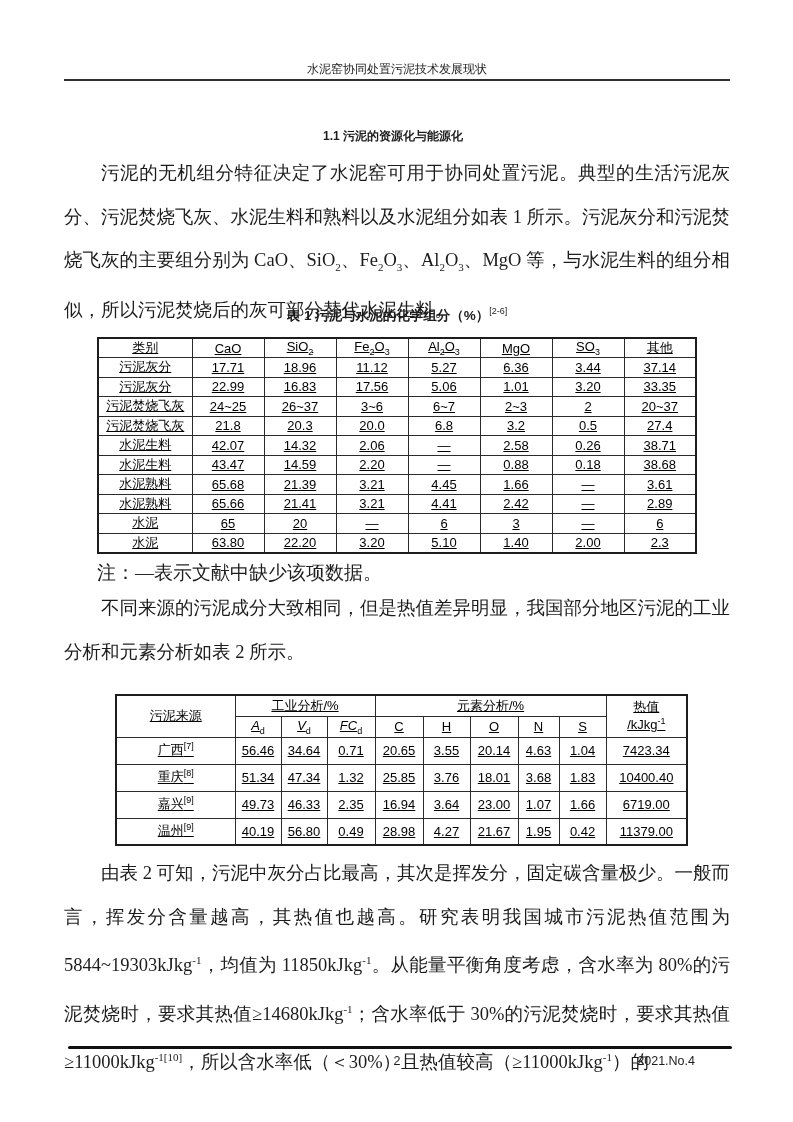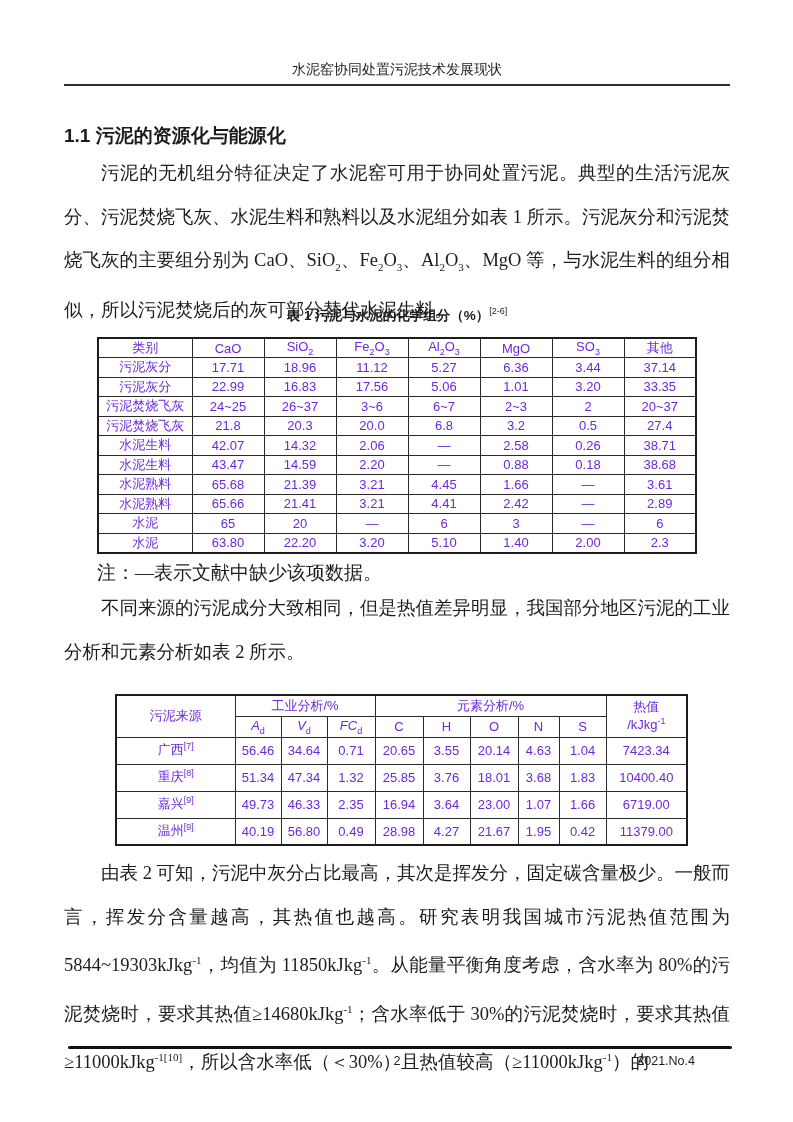--- a/index.html
+++ b/index.html
@@ -10,35 +10,34 @@
     background:#ffffff;
     color:#1c1c1c;
     overflow:hidden;
     font-family:"Liberation Serif", serif;
   }
   .abs{position:absolute;}
   
   .running-head{
     left:64px;right:63px;top:60px;
     text-align:center;
-    font-size:14px;line-height:19px;
-    padding-bottom:5px;
+    font-size:12px;line-height:19px;
     border-bottom:2px solid #2e2e2e;
     font-family:"Liberation Serif", serif;
   }
   
   .h1{
     left:64px;top:88px;right:63px;
     font-family:"Liberation Sans", sans-serif;
     font-weight:700;font-size:21px;line-height:30px;
   }
   .h2{
     left:64px;top:124px;right:71px;
     font-family:"Liberation Sans", sans-serif;
-    font-weight:700;font-size:19px;line-height:24px;
+    font-weight:700;font-size:12px;line-height:24px;text-align:center;
   }
   
   .para{
     left:64px;width:666px;
     font-size:18.5px;line-height:43.5px;
     text-align:justify;
     text-indent:37px;
     font-family:"Liberation Serif", serif;
   }
   .p1{top:152px;}
@@ -55,21 +54,22 @@
   }
   .cap1{top:302px;}
   .cap2{top:667px;}
   .tcaption sup{font-size:9px;font-weight:400;}
   
   table{
     border-collapse:collapse;
     table-layout:fixed;
     font-family:"Liberation Sans", sans-serif;
     font-size:13px;
-    color:#6d28d9;
+    color:#000000;
+    text-decoration:underline;
   }
   .t1{left:97px;top:337px;width:598px;}
   .t2{left:115px;top:694px;width:572px;border-radius:25px;}
   th,td{
     border:1px solid #2b2b2b;
     text-align:center;vertical-align:middle;
     padding:0;font-weight:400;
     overflow:hidden;white-space:nowrap;
   }
   table{border:2px solid #1d1d1d;}

